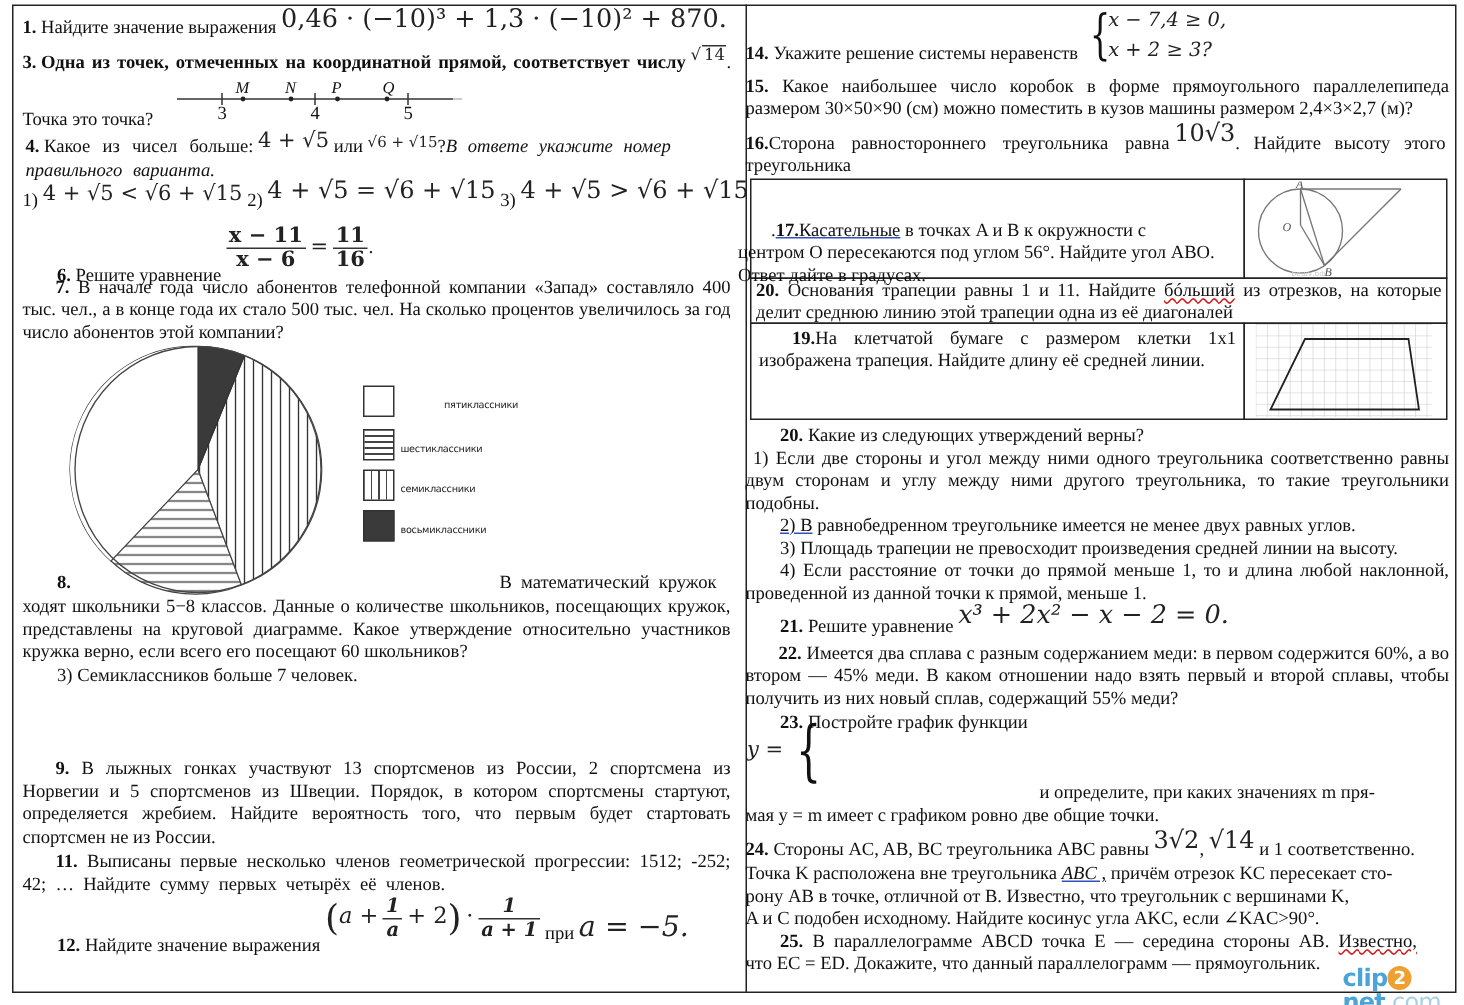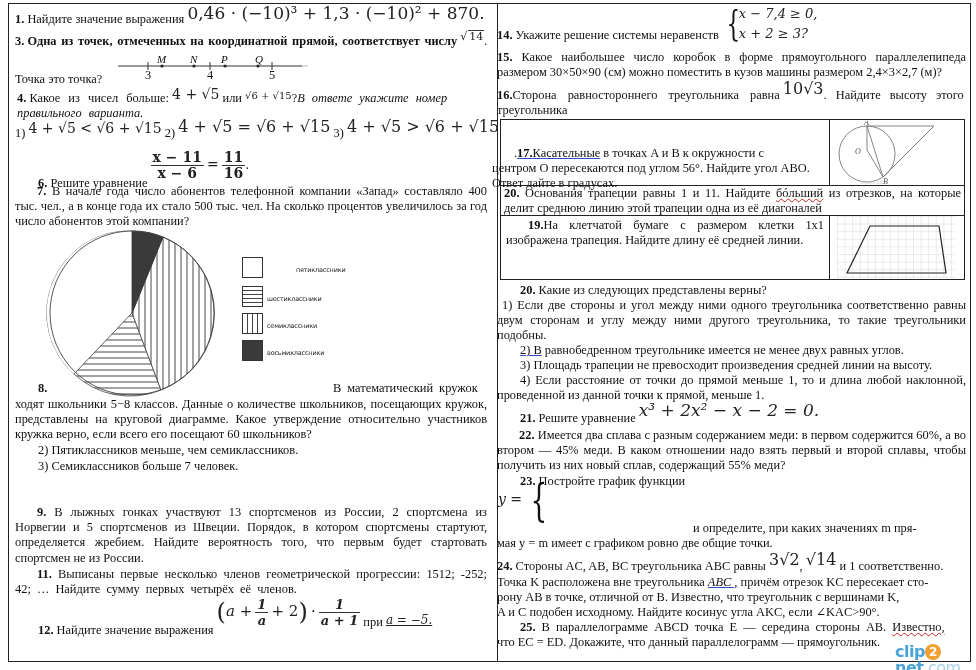--- a/index.html
+++ b/index.html
@@ -128,21 +128,20 @@
   <div class="legend-label" style="left:267px; top:292px;">шестиклассники</div>
   <div class="legend-box" style="left:242px; top:313px; background:repeating-linear-gradient(90deg,#fff 0 4px,#444 4px 5px);"></div>
   <div class="legend-label" style="left:267px; top:319px;">семиклассники</div>
   <div class="legend-box" style="left:242px; top:340px; background:#3a3a3a;"></div>
   <div class="legend-label" style="left:267px; top:346px;">восьмиклассники</div>
 
   <div class="abs b" style="left:38px; top:381px;">8.</div>
   <div class="abs" style="left:333px; top:381px; word-spacing:3px;">В математический кружок</div>
   <p class="abs just" style="left:15px; top:397px; width:472px; white-space:normal;">ходят школьники 5−8 классов. Данные о количестве школьников, посещающих кружок, представлены на круговой диаграмме. Какое утверждение относительно участников кружка верно, если всего его посещают 60 школьников?</p>
   <div class="abs" style="left:38px; top:443px; line-height:15.5px;">
-    <div>2) Пятиклассников меньше, чем семиклассников.</div>
     <div>3) Семиклассников больше 7 человек.</div>
   </div>
 
   <p class="abs just ind" style="left:15px; top:505px; width:472px; white-space:normal;">
     <span class="b">9.</span>
     <span>В лыжных гонках участвуют 13 спортсменов из России, 2 спортсмена из Норвегии и 5 спортсменов из Швеции. Порядок, в котором спортсмены стартуют, определяется жребием. Найдите вероятность того, что первым будет стартовать спортсмен не из России.</span>
   </p>
 
   <p class="abs just ind" style="left:15px; top:567px; width:472px; white-space:normal; word-spacing:3px;">
     <span class="b">11.</span>
@@ -151,21 +150,21 @@
 
   <div class="abs" style="left:38px; top:597px;">
     <span style="position:relative; top:18px;"><span class="b">12.</span>
     <span>Найдите значение выражения</span></span>
     <span class="math" style="font-size:24px; position:relative; top:4px;">(</span><span class="math i" style="font-size:15px;">a +</span>
     <span class="frac math i" style="font-size:13px;"><span class="num">1</span><span>a</span></span>
     <span class="math" style="font-size:15px;">+ 2</span><span class="math" style="font-size:24px; position:relative; top:4px;">)</span>
     <span class="math" style="font-size:15px;">·</span>
     <span class="frac math i" style="font-size:13px;"><span class="num">1</span><span>a + 1</span></span>
     <span style="position:relative; top:10px;">при</span>
-    <span class="math i" style="font-size:12px; position:relative; top:8px;text-decoration:underline;">a = −5.</span>
+    <span class="math i" style="font-size:19px; position:relative; top:8px;">a = −5.</span>
   </div>
 </div>
 
 <div>
 
   <div class="abs" style="left:497px; top:4px;">
     <span style="position:relative; top:12px;"><span class="b">14.</span>
     <span>Укажите решение системы неравенств</span></span>
     <span class="brace">{</span><span class="sys math i" style="font-size:13px; margin-left:-6px;">
       <div>x − 7,4 ≥ 0,</div>
@@ -224,21 +223,21 @@
         <rect width="7.6" height="7.6" fill="#fff"></rect>
         <path d="M7.6 0 L0 0 0 7.6" fill="none" stroke="#c8c8c8" stroke-width="0.7"></path>
       </pattern>
     </defs>
     <rect x="0" y="0" width="118" height="62" fill="url(#grid)"></rect>
     <polygon points="10,57 33,10 102,10 109,57" fill="none" stroke="#222" stroke-width="1.2"></polygon>
   </svg>
 
   <div class="abs" style="left:520px; top:283px;">
     <span class="b">20.</span>
-    <span>Какие из следующих представлены верны?</span>
+    <span>Какие из следующих утверждений верны?</span>
   </div>
   <p class="abs just" style="left:497px; top:298px; width:469px; white-space:normal; text-indent:5px;">1) Если две стороны и угол между ними одного треугольника соответственно равны двум сторонам и углу между ними другого треугольника, то такие треугольники подобны.</p>
   <div class="abs" style="left:520px; top:343px;">
     <span class="u-blue">2) В</span>
     <span>равнобедренном треугольнике имеется не менее двух равных углов.</span>
   </div>
   <div class="abs" style="left:520px; top:358px;">3) Площадь трапеции не превосходит произведения средней линии на высоту.</div>
   <p class="abs just" style="left:497px; top:373px; width:469px; white-space:normal; text-indent:23px;">4) Если расстояние от точки до прямой меньше 1, то и длина любой наклонной, проведенной из данной точки к прямой, меньше 1.</p>
 
   <div class="abs" style="left:520px; top:403px;">

